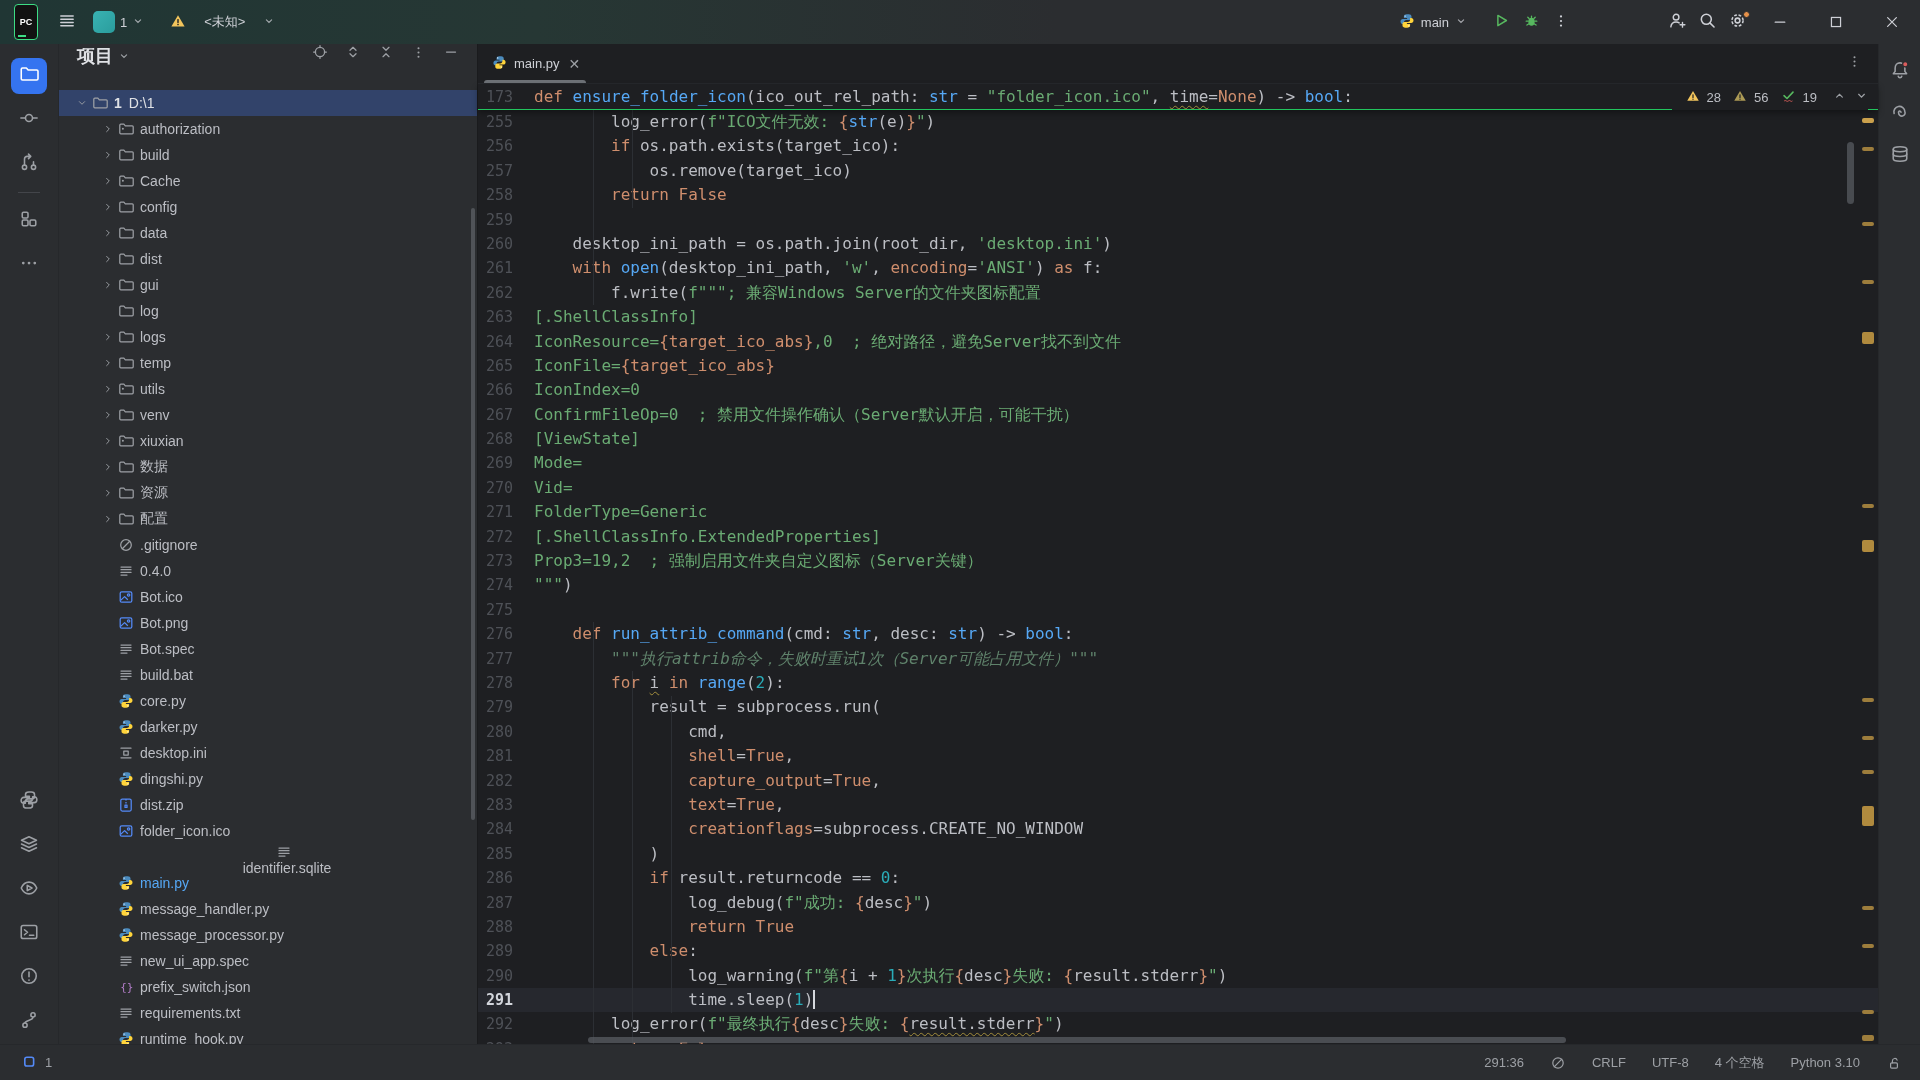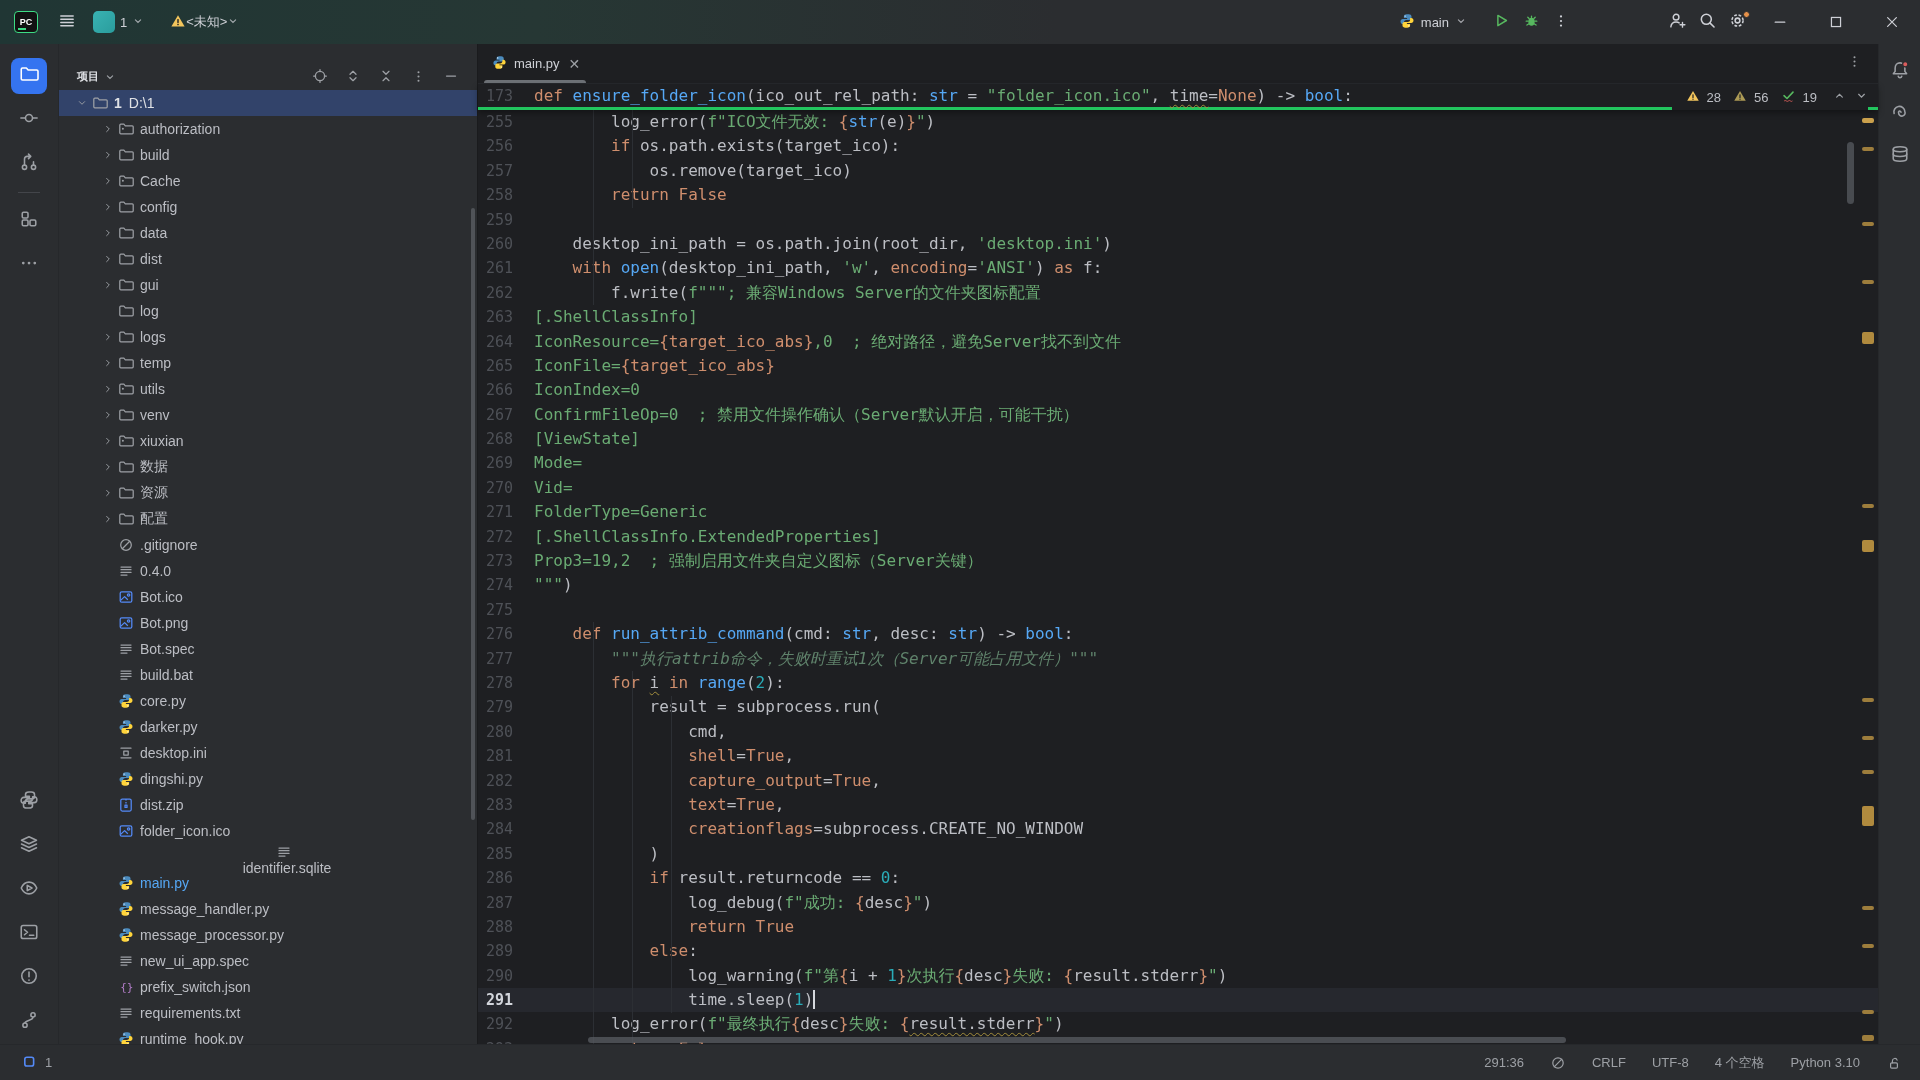--- a/index.html
+++ b/index.html
@@ -5,29 +5,29 @@
   * { margin:0; padding:0; box-sizing:border-box; }
   html,body { width:1920px; height:1080px; overflow:hidden; background:#1e1f22;
     font-family:"Liberation Sans","DejaVu Sans",sans-serif; }
   .app { width:1920px; height:1080px; display:flex; flex-direction:column; }
 
   
   .titlebar { height:44px; flex:none; display:flex; align-items:center;
     background:linear-gradient(90deg,#203634 0%,#263734 28%,#2b2d30 55%);
     color:#ced0d6; font-size:13px; }
   .tb-left { display:flex; align-items:center; gap:6px; padding-left:14px; }
-  .pc-logo { width:24px; height:22px; background:#121212; border:1.6px solid #3ddc84;
+  .pc-logo { width:24px; height:36px; background:#121212; border:1.6px solid #3ddc84;
     border-radius:4px; color:#fff; font-size:9px; font-weight:700; display:flex;
     align-items:center; justify-content:center; position:relative; margin-right:8px; }
   .pc-logo::after { content:""; position:absolute; left:3px; bottom:2px; width:8px; height:1.6px; background:#3ddc84; }
   .tb-btn { height:30px; min-width:30px; padding:0 5px; display:flex; align-items:center;
     justify-content:center; border-radius:4px; gap:5px; cursor:default; }
   .proj-badge { width:22px; height:22px; border-radius:5px;
     background:linear-gradient(135deg,#39b3b3,#2a9d9d); }
-  .warn-group { display:flex; align-items:center; gap:0; margin-left:10px; }
+  .warn-group { display:flex; align-items:center; gap:18px; margin-left:10px; }
   .tb-right { margin-left:auto; display:flex; align-items:center; }
   .runwidget { display:flex; align-items:center; gap:6px; margin-right:14px; }
   .tb-gap { width:86px; }
   .win-btn { width:56px; height:44px; display:flex; align-items:center; justify-content:center; }
   .win-btn svg { stroke:#ced0d6; }
   .gear-wrap { position:relative; }
   .gear-dot { position:absolute; top:4px; right:2px; width:7px; height:7px;
     border-radius:50%; background:#e6914a; border:1.5px solid #2b2d30; }
   .chev { opacity:.75; }
 
@@ -39,22 +39,22 @@
   .lb-spacer { flex:1; }
   .tool-btn { width:36px; height:36px; margin:4px 0; border-radius:8px; display:flex;
     align-items:center; justify-content:center; }
   .tool-btn.active { background:#3574f0; }
   .tool-btn.active svg { stroke:#ffffff; }
   .lb-div { width:22px; height:1px; background:#43454a; margin:6px 0; }
 
   
   .project-panel { width:419px; flex:none; background:#2b2d30; border-right:1px solid #1a1b1d;
     display:flex; flex-direction:column; position:relative; }
-  .pp-header { height:40px; flex:none; display:flex; align-items:flex-end; padding:0 18px 0 18px;
-    color:#dfe1e5; font-size:11px; font-weight:600; }
+  .pp-header { height:40px; flex:none; display:flex; align-items:flex-start; padding:0 18px 0 18px;
+    color:#dfe1e5; font-size:18px; font-weight:600; }
   .pp-title { display:flex; align-items:center; gap:5px; }
   .pp-icons { margin-left:auto; display:flex; align-items:center; gap:17px; }
   .pp-icons span { display:flex; }
   .tree { flex:1; overflow:hidden; padding-top:6px; font-size:14px; color:#bcbec4; }
   .trow { height:26px; display:flex; align-items:center; white-space:nowrap; }
   .trow.sel { background:#32436a; color:#dfe1e5; }
   .tr-chev { width:21px; flex:none; display:flex; justify-content:center; }
   .tr-ico { width:22px; flex:none; display:flex; justify-content:flex-start; }
   .tr-lbl b { font-weight:700; }
   .tr-extra { margin-left:7px; }
@@ -65,21 +65,21 @@
   .editor { flex:1; min-width:0; background:#1e1f22; position:relative; display:flex; flex-direction:column; }
   .tabbar { height:40px; flex:none; display:flex; align-items:center; border-bottom:1px solid #26282c; }
   .tab { height:100%; display:flex; align-items:center; gap:7px; padding:0 12px 0 14px;
     color:#ced0d6; font-size:13px; position:relative; }
   .tab .close { color:#9da0a5; font-size:14px; margin-left:2px; }
   .tab-underline { position:absolute; left:6px; right:6px; bottom:0; height:3px;
     background:#6e7277; border-radius:3px 3px 0 0; }
   .tab-kebab { margin-left:auto; padding-right:16px; }
 
   .sticky { height:26px; flex:none; display:flex; align-items:center; position:relative;
-    background:#1e1f22; border-bottom:3px solid #22c55e; box-shadow:0 3px 6px rgba(0,0,0,.35);
+    background:#1e1f22; border-bottom:1px solid #22c55e; box-shadow:0 3px 6px rgba(0,0,0,.35);
     font-family:"DejaVu Sans Mono","DejaVu Sans",monospace; font-size:16px; z-index:5; }
   .problems { position:absolute; right:10px; top:0; height:26px; display:flex; align-items:center;
     gap:7px; background:#1e1f22; padding-left:14px;
     font-family:"Liberation Sans",sans-serif; font-size:13px; color:#bcbec4; }
   .problems .cnt { margin-right:5px; }
   .problems .nav { display:flex; gap:9px; margin-left:4px; }
 
   .code { flex:1; position:relative; overflow:hidden;
     font-family:"DejaVu Sans Mono","DejaVu Sans",monospace; font-size:16px; }
   .cl { height:24.4px; line-height:24.4px; display:flex; white-space:pre; }

